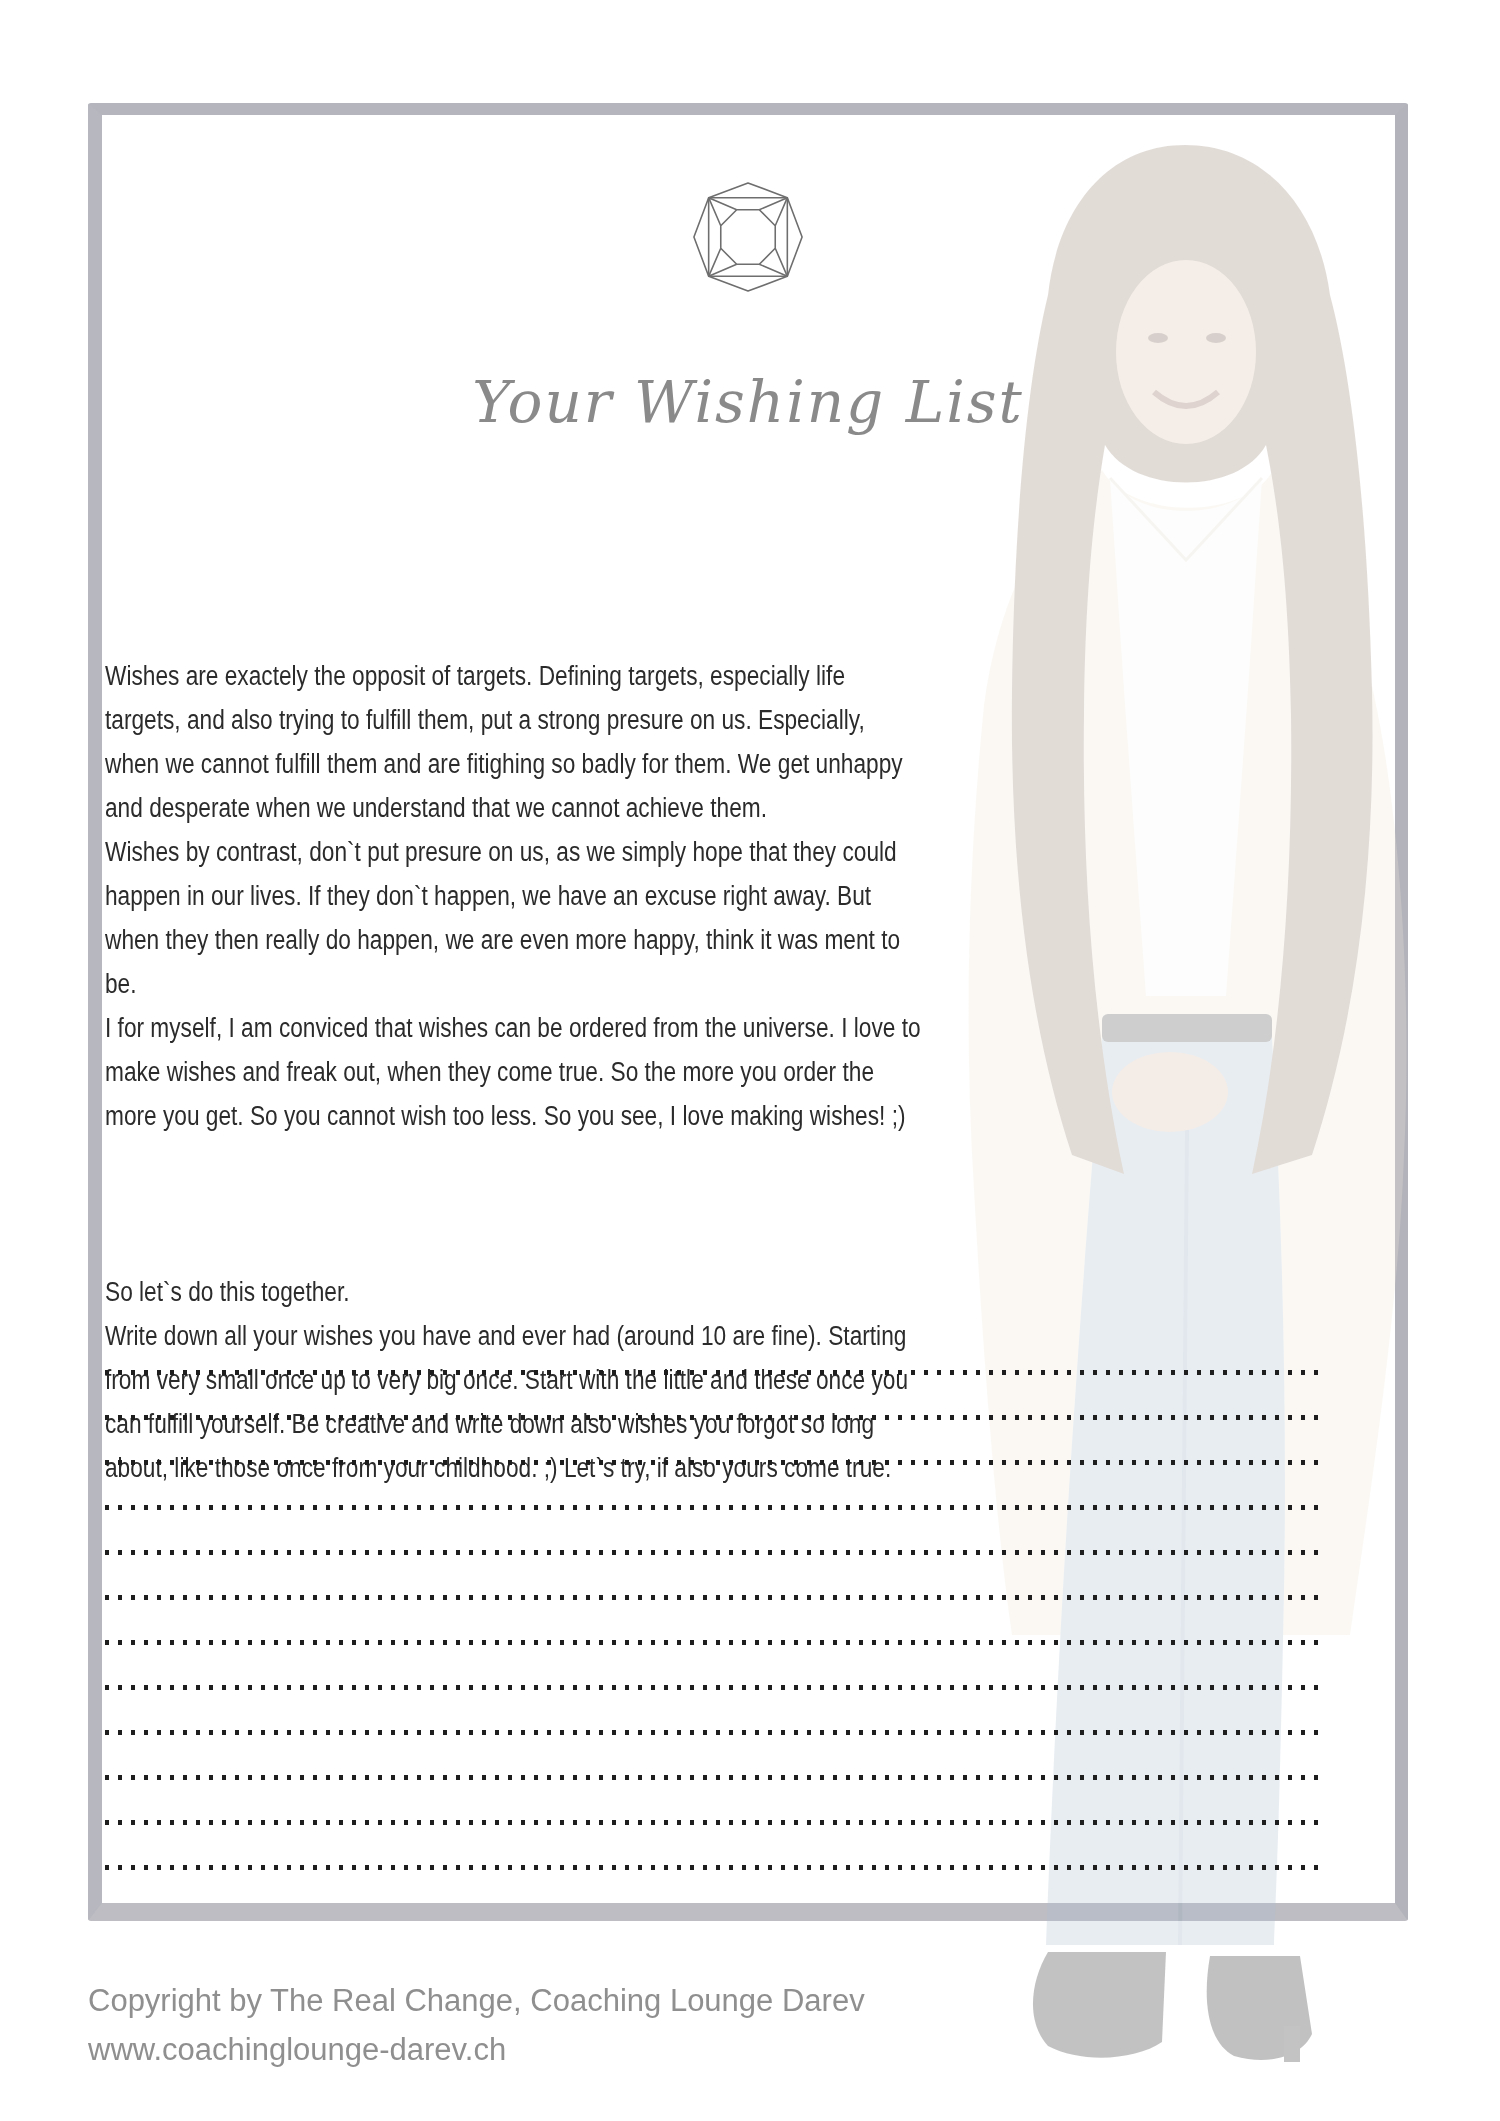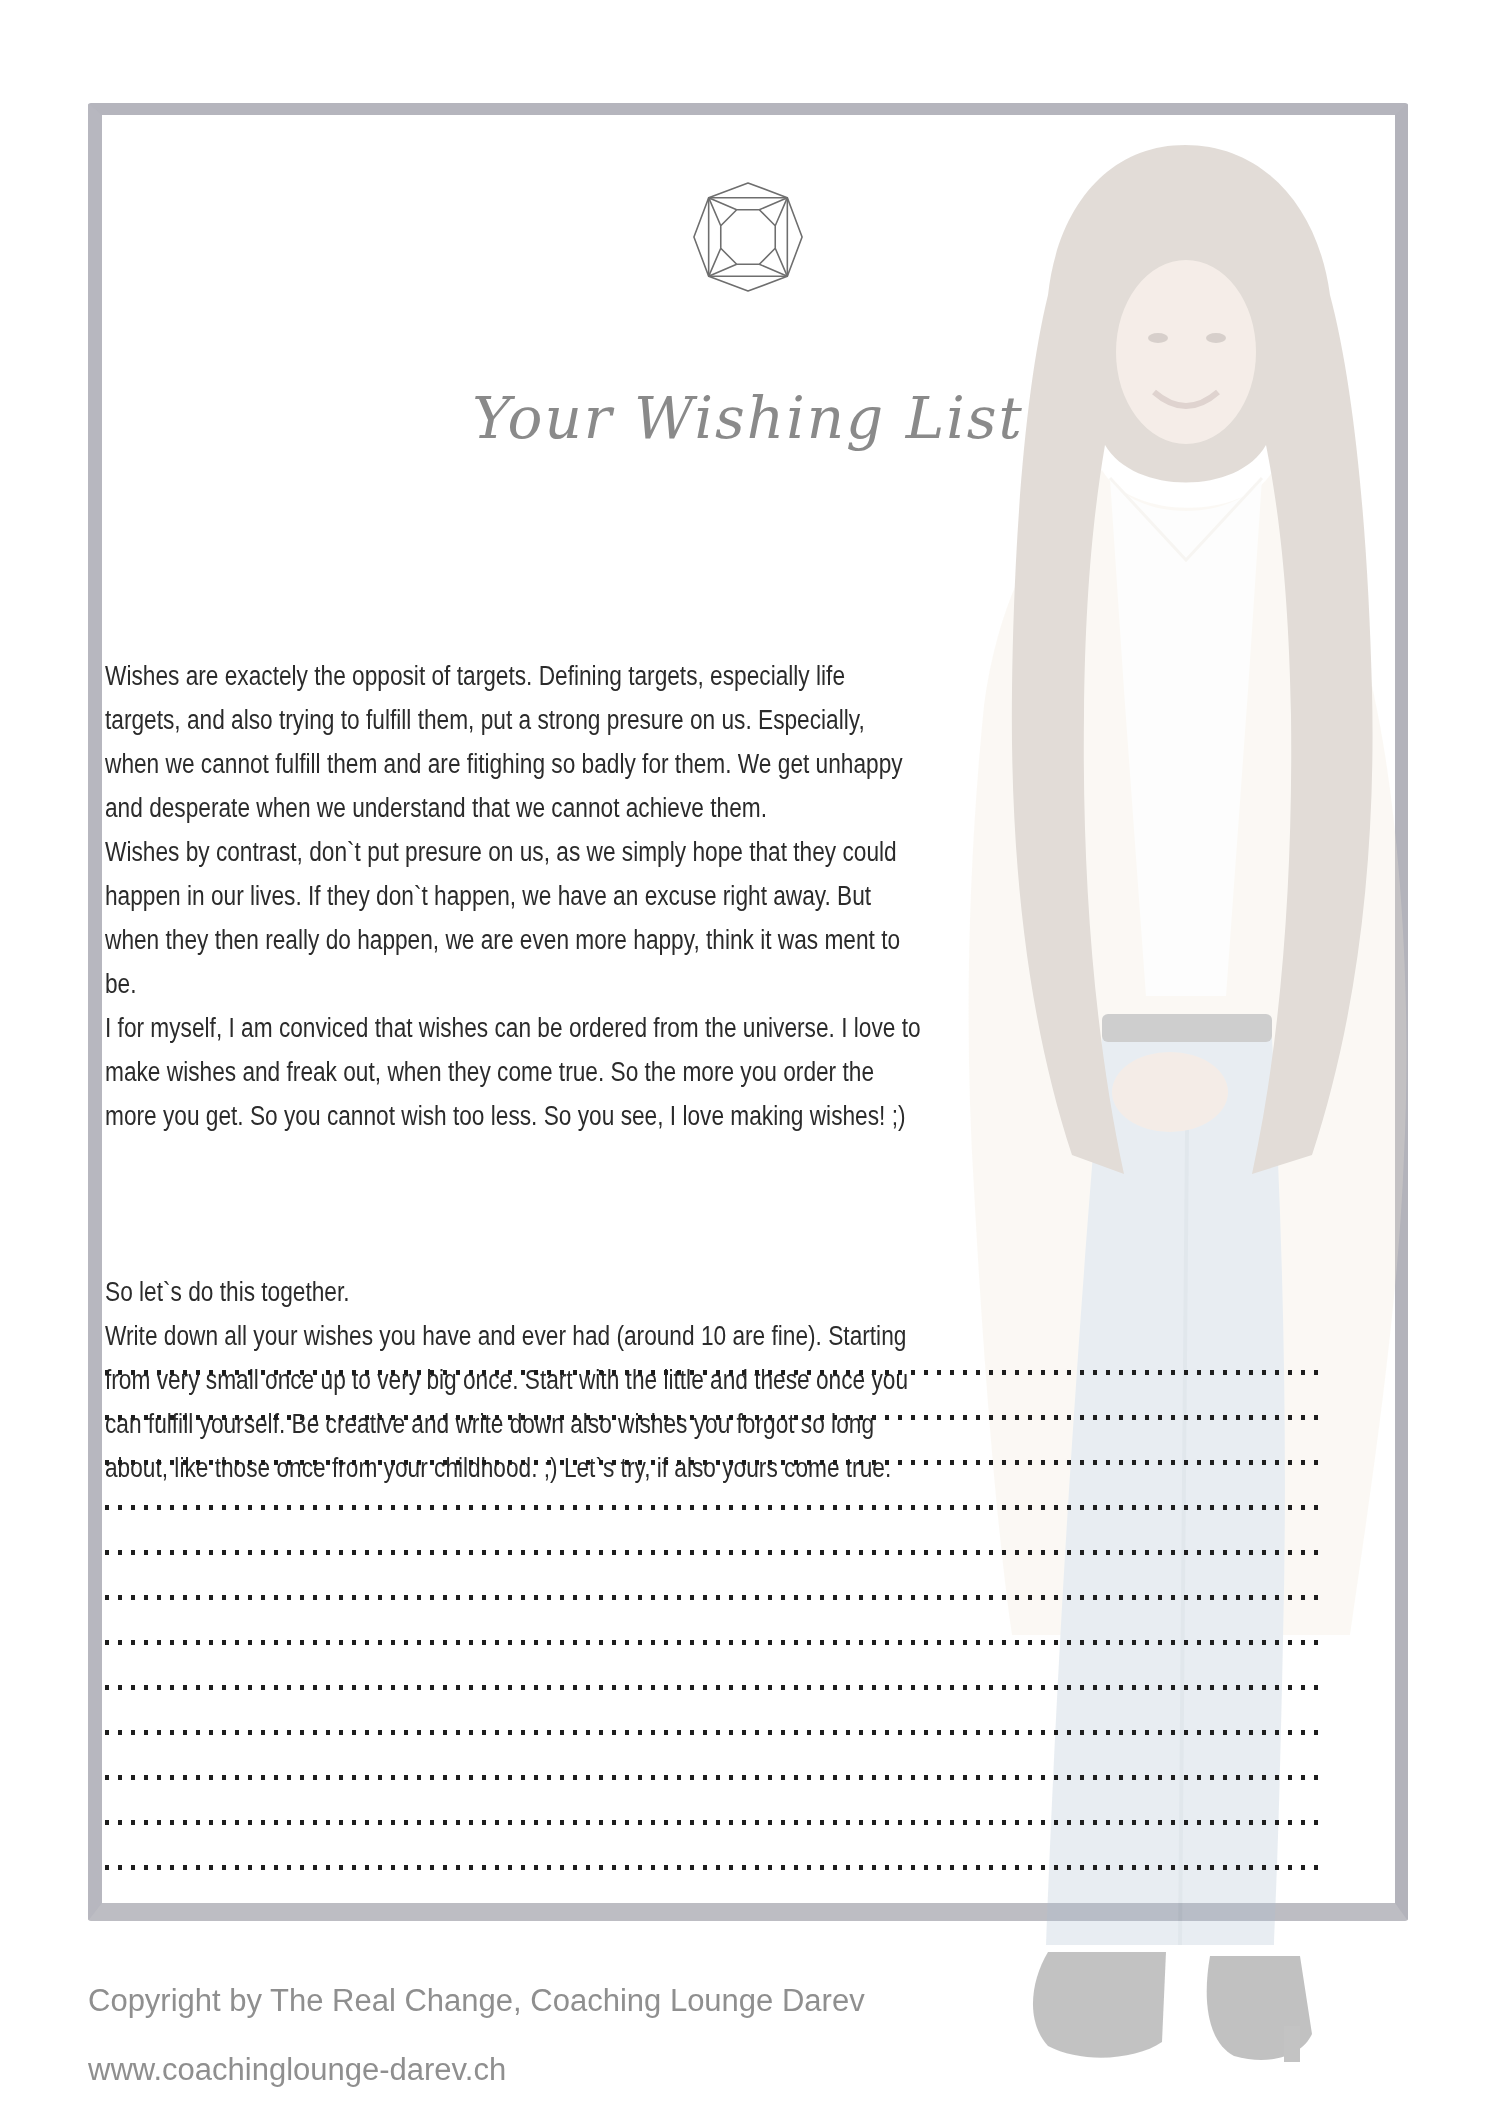--- a/index.html
+++ b/index.html
@@ -27,21 +27,21 @@
     z-index:2;
     opacity:0.27;
     pointer-events:none;
   }
   .gem{
     position:absolute;left:689px;top:178px;
     width:118px;height:118px;
     z-index:3;
   }
   .title{
-    position:absolute;left:88px;top:384px;width:1320px;
+    position:absolute;left:88px;top:368px;width:1320px;
     text-align:center;
     font-family:"DejaVu Serif",serif;
     font-style:italic;
     font-size:58px;
     letter-spacing:2px;
     color:#8a8a8a;
     z-index:3;
   }
   .body-copy{
     position:absolute;left:105px;top:566px;
@@ -69,21 +69,21 @@
     position:absolute;left:0;right:0;bottom:2px;height:5px;
     background:repeating-linear-gradient(to right,#1e1e1e 0 4px,transparent 4px 13px);
   }
   .footer{
     position:absolute;left:88px;top:1976px;width:1320px;
     color:#8f8f8f;
     font-size:31px;
     line-height:49px;
     z-index:3;
   }
-  .footer .url{color:#8f8f8f;text-decoration:none;display:block;margin-top:20px;}
+  .footer .url{color:#8f8f8f;text-decoration:none;display:block;}
 </style>
 </head>
 <body>
 
 <div class="page">
 
   <div class="frame"></div>
 
   <svg class="photo" viewBox="0 0 830 1940" aria-hidden="true">
     <g>

